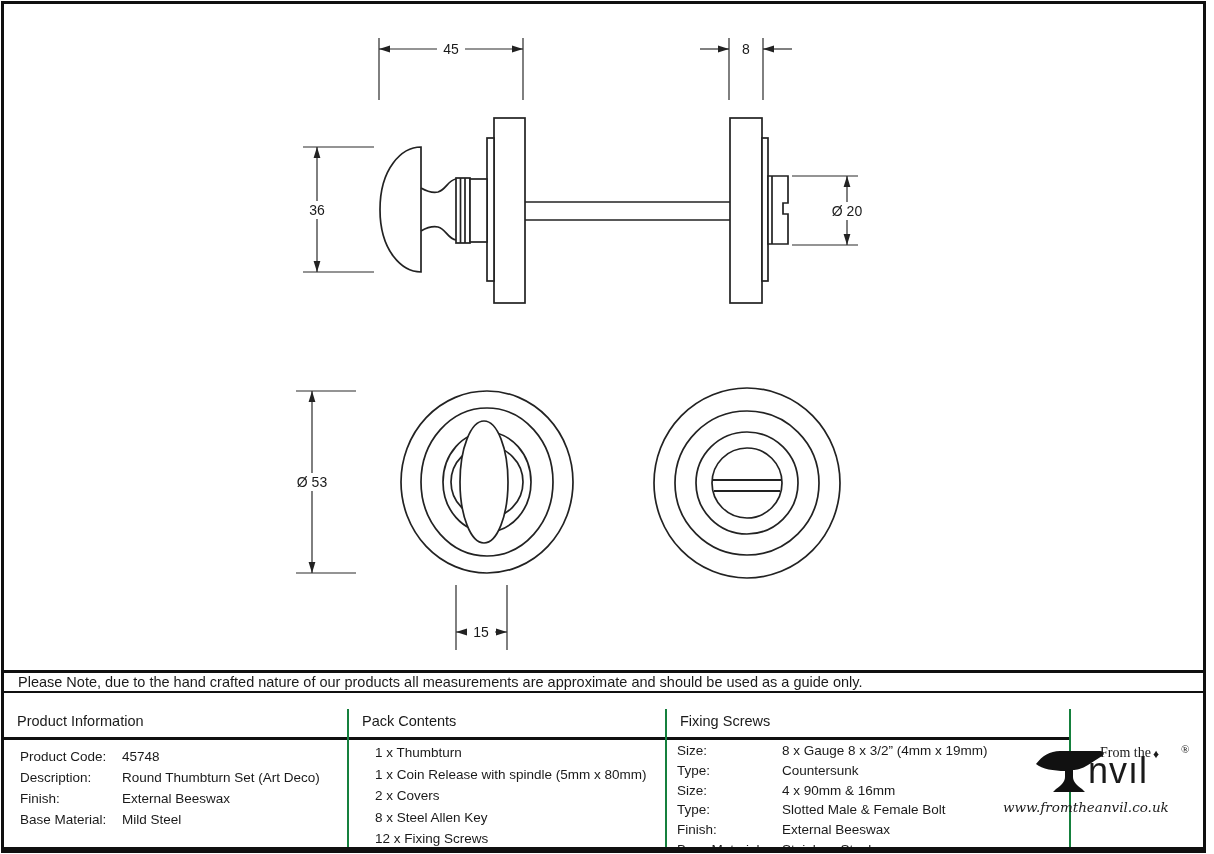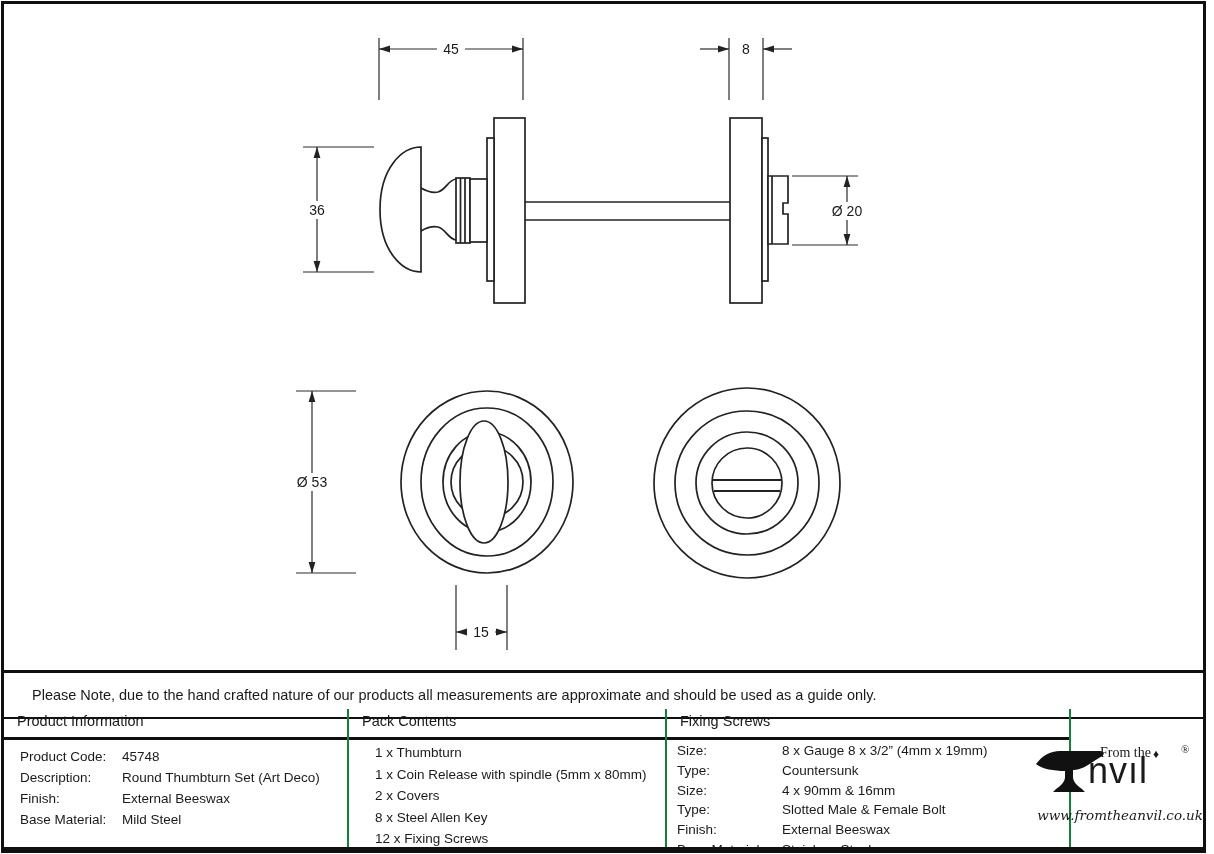--- a/index.html
+++ b/index.html
@@ -4,23 +4,23 @@
 <style>
   html,body{margin:0;padding:0;background:#fff;}
   body{width:1214px;height:854px;position:relative;overflow:hidden;
        font-family:"Liberation Sans",sans-serif;color:#1a1a1a;
        -webkit-font-smoothing:antialiased;}
   .frame{position:absolute;left:1px;top:1px;width:1205px;height:852px;
          box-sizing:border-box;border:3px solid #101010;border-bottom-width:6px;
          pointer-events:none;}
   #drawing{position:absolute;left:0;top:0;}
   svg text{font-family:"Liberation Sans",sans-serif;}
-  .note-row{position:absolute;left:4px;top:670px;width:1199px;height:49px;
+  .note-row{position:absolute;left:4px;top:670px;width:1199px;height:23px;
             box-sizing:border-box;border-top:3px solid #101010;border-bottom:2px solid #101010;
-            display:flex;align-items:center;padding-left:28px;font-size:14.5px;}
+            display:flex;align-items:center;padding-left:14px;font-size:14.5px;}
   .col{position:absolute;top:709px;height:138px;box-sizing:border-box;
        border-right:2px solid #15803d;overflow:hidden;}
   .col.last{border-right:none;}
   .col-header{height:24px;box-sizing:content-box;border-bottom:3px solid #101010;
               padding:4px 0 0 13px;font-size:14.5px;}
   .col-body{font-size:13.5px;}
   .kv{display:flex;}
   .kv .k{flex:0 0 102px;}
   #col-product .col-body{padding:6px 0 0 16px;line-height:21px;}
   #col-pack .col-body{padding:2px 0 0 26px;line-height:21.5px;}
@@ -29,22 +29,22 @@
   #logo-cell{left:1003px;width:200px;position:absolute;}
   .logo-wrap{position:relative;width:100%;height:100%;}
   .logo-anvil{position:absolute;left:33px;top:38px;}
   .logo-tagline{position:absolute;left:97px;top:36px;font-family:"Liberation Serif",serif;
                 font-size:14px;}
   .logo-brand{position:absolute;left:85px;top:40px;font-family:Liberation Sans, sans-serif;
               font-size:36px;line-height:44px;letter-spacing:1px;}
   .logo-idot{position:absolute;left:150px;top:38px;font-size:12px;}
   .logo-reg{position:absolute;left:178px;top:34px;font-family:"Liberation Serif",serif;
             font-size:11px;}
-  .logo-site{position:absolute;left:0;top:90px;width:200px;text-align:right;
-             font-family:"DejaVu Serif",serif;font-style:italic;font-size:13.5px;margin-top:8px;}
+  .logo-site{position:absolute;left:0;top:90px;width:200px;text-align:left;
+             font-family:"DejaVu Serif",serif;font-style:italic;font-size:13.5px;}
 </style>
 </head>
 <body>
 
 <svg id="drawing" width="1214" height="672" viewBox="0 0 1214 672">
   <defs>
     <marker id="arr" markerWidth="12" markerHeight="8" refX="11" refY="4" orient="auto-start-reverse" markerUnits="userSpaceOnUse">
       <path d="M0,0.6 L11,4 L0,7.4 Z" fill="#222"></path>
     </marker>
   </defs>

